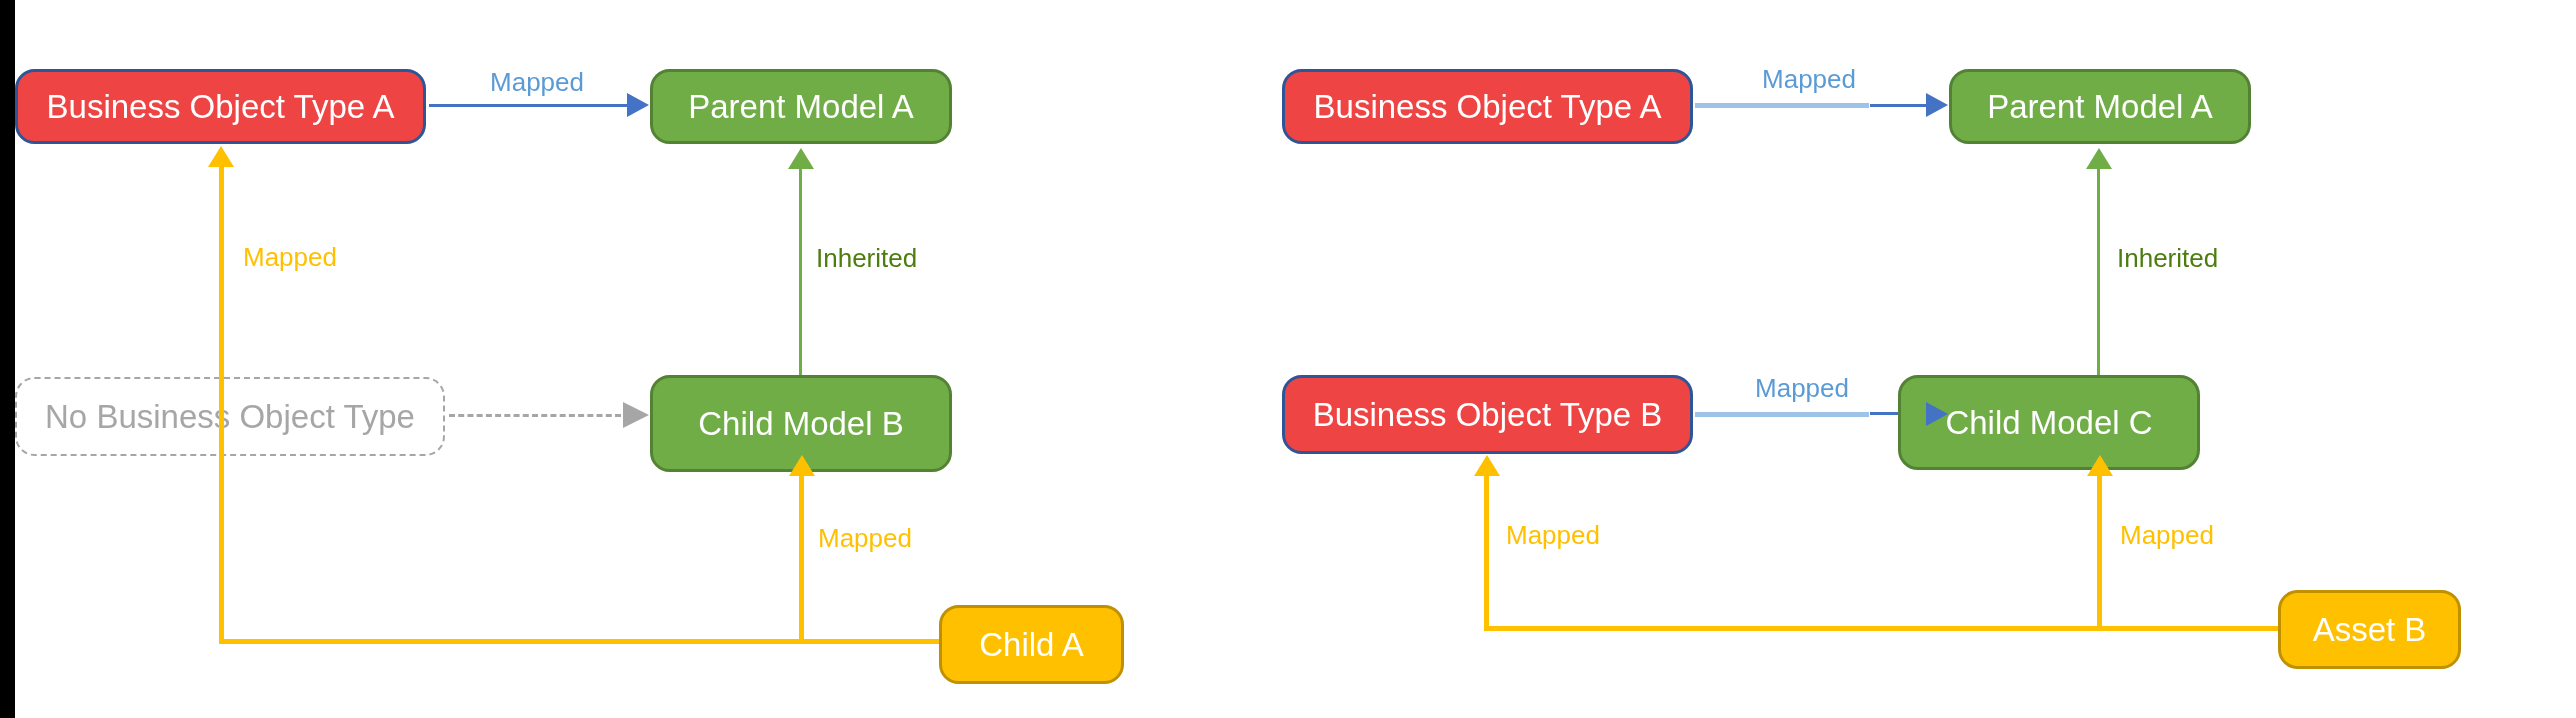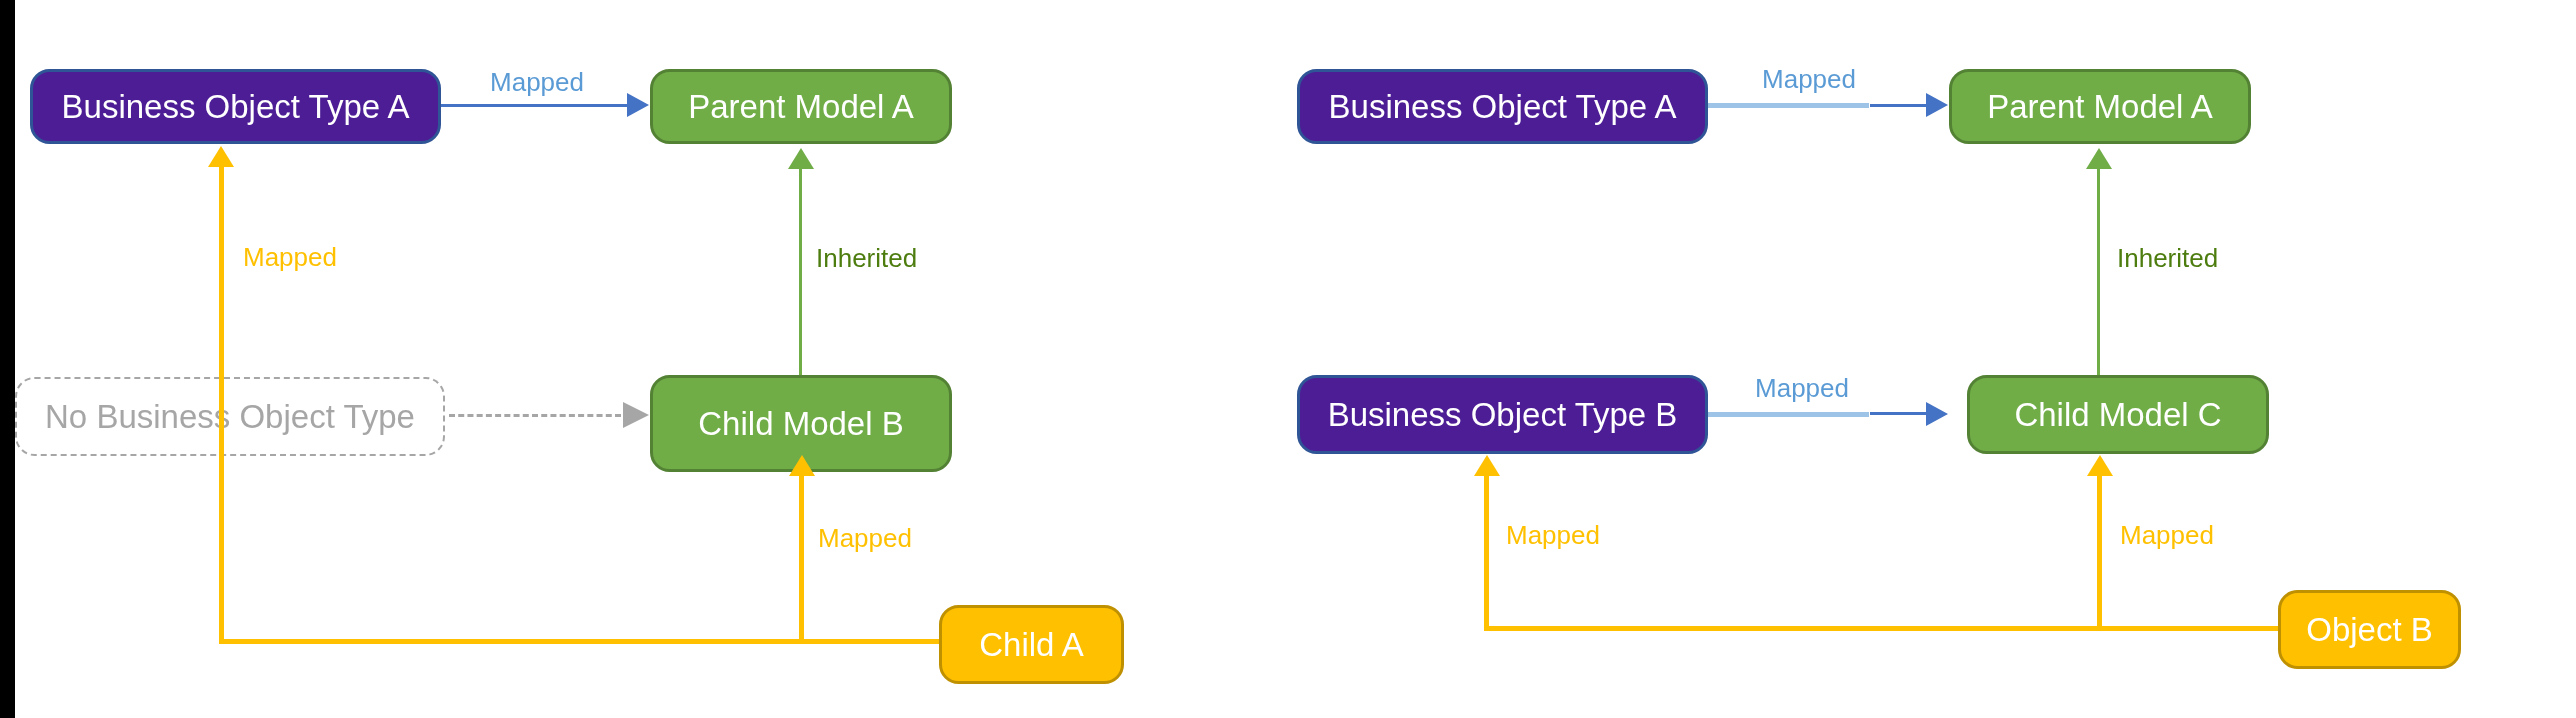--- a/index.html
+++ b/index.html
@@ -17,21 +17,21 @@
   .node{
     position:absolute;
     display:flex;align-items:center;justify-content:center;
     border-radius:19.6px;
     font-size:33px;line-height:1;
     color:#ffffff;
     box-sizing:border-box;
     white-space:nowrap;
     z-index:4;
   }
-  .node.blue{background:#4c1d95;border:3px solid #2F5597;margin-left:15px;}
+  .node.blue{background:#ef4444;border:3px solid #2F5597;}
   .node.green{background:#70AD47;border:3px solid #548235;}
   .node.yellow{background:#FFC000;border:3.8px solid #BF9000;}
   .node.ghost{
     background:transparent;border:2.3px dashed #A6A6A6;color:#A6A6A6;z-index:2;
   }
   
   .line{position:absolute;z-index:3;}
   .line.blue{background:#4472C4;}
   .line.lightblue{background:#9DC3E6;}
   .line.green{background:#70AD47;}
@@ -114,29 +114,29 @@
     <div class="head up green" style="left:2086px;top:148px;"></div>
     <div class="edge-label green" style="left:2117px;top:245px;">Inherited</div>
 
     <div class="node blue" style="left:1282px;top:375px;width:411px;height:79px;">Business Object Type B</div>
 
     <div class="line lightblue" style="left:1695px;top:412px;width:174px;height:4.5px;"></div>
     <div class="line blue" style="left:1870px;top:412px;width:59px;height:3px;"></div>
     <div class="head right blue" style="left:1926px;top:402px;"></div>
     <div class="edge-label blue centered" style="left:1802px;top:375px;">Mapped</div>
 
-    <div class="node green" style="left:1967px;top:375px;width:302px;height:79px;">Child Model C</div>
+    <div class="node green" style="left:1898px;top:375px;width:302px;height:95px;border-radius:20px;">Child Model C</div>
 
     <div class="line yellow" style="left:1484px;top:472px;width:5.3px;height:159px;"></div>
     <div class="head up yellow" style="left:1474px;top:455px;"></div>
     <div class="edge-label yellow" style="left:1506px;top:522px;">Mapped</div>
 
     <div class="line yellow" style="left:2097px;top:472px;width:5.3px;height:159px;"></div>
     <div class="head up yellow" style="left:2087px;top:455px;"></div>
     <div class="edge-label yellow" style="left:2120px;top:522px;">Mapped</div>
 
     <div class="line yellow" style="left:1484px;top:626px;width:794px;height:5.3px;"></div>
 
-    <div class="node yellow" style="left:2278px;top:590px;width:183px;height:79px;">Object B</div>
+    <div class="node yellow" style="left:2278px;top:590px;width:183px;height:79px;">Asset B</div>
   </div>
 
 </div>
 
 
 </body></html>

